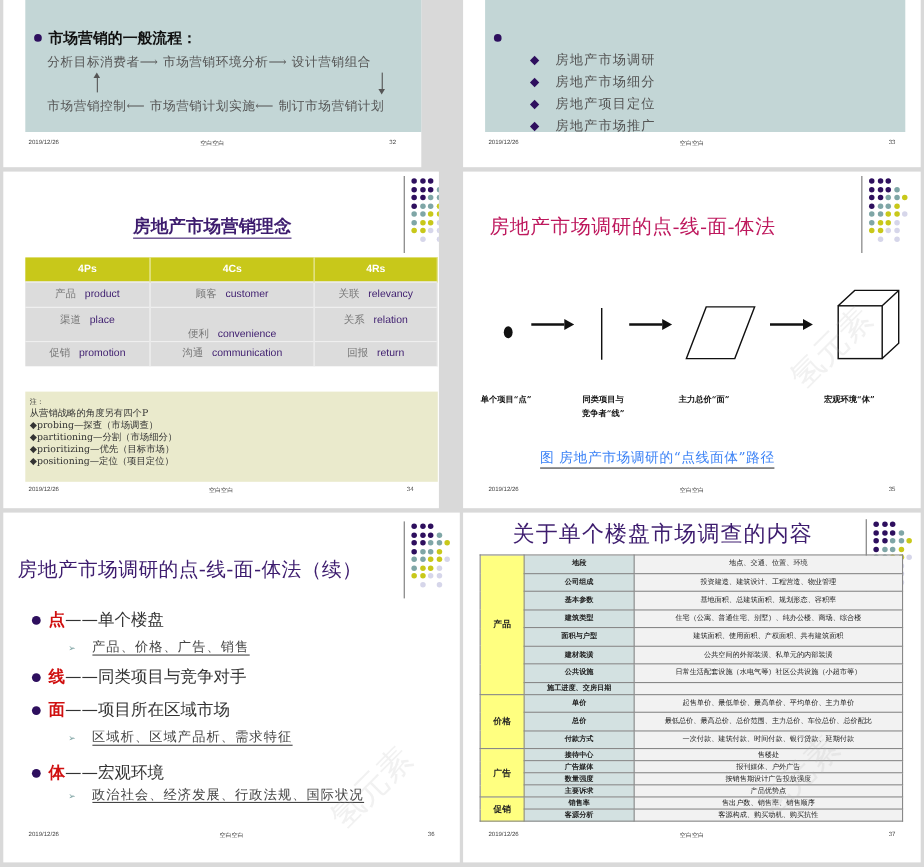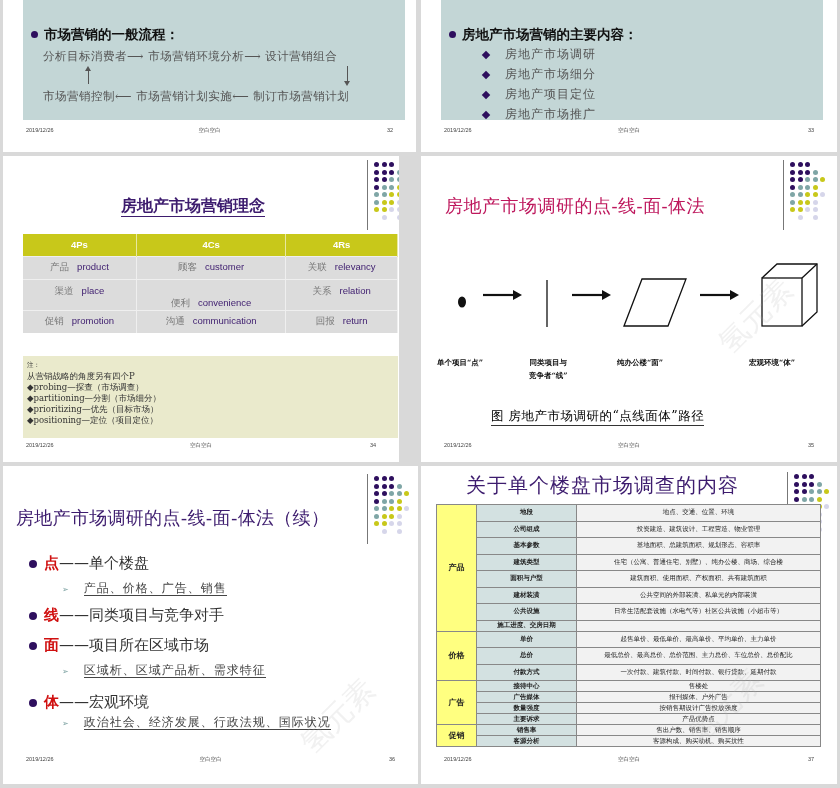--- a/index.html
+++ b/index.html
@@ -1,20 +1,20 @@
 <!DOCTYPE html>
 <html><head>
 <meta charset="utf-8">
 <style>
   * { box-sizing: border-box; margin: 0; padding: 0; }
   html, body { width: 840px; height: 788px; overflow: hidden; background: #d9d9d9; }
   body { position: relative; font-family: "DejaVu Sans", sans-serif; }
 
   .slide { position: absolute; background: #ffffff; overflow: hidden; }
-  #s32 { left: 3px;   top: 0;     width: 413px; height: 152px; }
+  #s32 { left: 3px;   top: 0;     width: 380px; height: 152px; }
   #s33 { left: 421px; top: 0;     width: 416px; height: 152px; }
   #s34 { left: 3px;   top: 156px; width: 396px; height: 306px; }
   #s35 { left: 421px; top: 156px; width: 416px; height: 306px; }
   #s36 { left: 3px;   top: 466px; width: 415px; height: 318px; }
   #s37 { left: 421px; top: 466px; width: 416px; height: 318px; }
 
   .footer { position: absolute; left: 0; right: 0; font-family: "Liberation Sans", sans-serif; font-size: 5.5px; color: #444; }
   .footer .date { position: absolute; left: 23px; }
   .footer .center { position: absolute; left: 0; right: 0; text-align: center; }
   .footer .num { position: absolute; right: 23px; }
@@ -49,21 +49,21 @@
   .note34 { position: absolute; left: 20px; top: 200px; width: 375px; height: 82px; background: #eaeacc; font-family: "DejaVu Serif", serif; font-size: 8.5px; color: #333; padding: 4px 4px; line-height: 11px; }
   .note34 .col { position: absolute; top: 4px; }
   .note34 .col1 { left: 4px; }
   .note34 .col2 { left: 173px; }
   .note34 .lbl { font-size: 6.5px; }
 
   
   .title35 { position: absolute; left: 24px; top: 38px; font-family: Liberation Serif, serif; font-size: 18px; color: #be185d; letter-spacing: 0.5px; }
   .shape { position: absolute; }
   .lbl35 { position: absolute; font-family: "DejaVu Serif", serif; font-weight: bold; font-size: 7.5px; color: #111; text-align: center; line-height: 13px; white-space: nowrap; }
-  .caption35 { position: absolute; left: 70px; top: 252px; font-family: "DejaVu Serif", serif; font-size: 12.5px; color: #000000; border-bottom: 1px solid #333; letter-spacing: 0.5px; }
+  .caption35 { position: absolute; left: 70px; top: 252px; font-family: "DejaVu Serif", serif; font-size: 12.5px; color: #3b82f6; border-bottom: 1px solid #333; letter-spacing: 0.5px; }
 
   
   .title36 { position: absolute; left: 13px; top: 40px; font-family: "DejaVu Sans", sans-serif; font-size: 18px; color: #3d1c6e; letter-spacing: 0.3px; white-space: nowrap; }
   .pt { position: absolute; left: 26px; font-size: 15px; font-family: "DejaVu Sans", sans-serif; color: #333; white-space: nowrap; }
   .pt .dot { display: inline-block; width: 8px; height: 8px; border-radius: 50%; background: #2e0f5e; vertical-align: middle; margin-right: 7px; }
   .pt .key { color: #d01010; font-weight: bold; }
   .sub36 { position: absolute; left: 59px; font-family: "DejaVu Serif", serif; font-size: 12px; color: #444; white-space: nowrap; letter-spacing: 1px; }
   .sub36 .arr { color: #7aa0a0; font-size: 8px; margin-right: 14px; }
   .sub36 .txt { border-bottom: 1px solid #444; }
 
@@ -102,21 +102,21 @@
   <div class="footer" style="top:127px;">
     <span class="date">2019/12/26</span>
     <span class="center">空白空白</span>
     <span class="num">32</span>
   </div>
 </div>
 
 <div class="slide" id="s33">
   <div class="panel">
     <div style="position:absolute;left:8px;top:24px;">
-      <span class="bullet-dot"></span><span class="head-bold">房地产市场营销的主要内容：</span>
+      <span class="bullet-dot"></span>
     </div>
     <div class="sub-list" style="left:42px;">
       <div class="sub-item"><span class="diamond"></span><span>房地产市场调研</span></div>
       <div class="sub-item"><span class="diamond"></span><span>房地产市场细分</span></div>
       <div class="sub-item"><span class="diamond"></span><span>房地产项目定位</span></div>
       <div class="sub-item"><span class="diamond"></span><span>房地产市场推广</span></div>
     </div>
   </div>
   <div class="footer" style="top:127px;">
     <span class="date">2019/12/26</span>
@@ -254,21 +254,21 @@
       <rect x="341" y="122" width="40" height="48"></rect>
       <polyline points="341,122 356,108 396,108 396,156 381,170"></polyline>
       <line x1="381" y1="122" x2="396" y2="108"></line>
     </g>
   </svg>
   <div class="lbl35" style="left:16px;top:200px;">单个项目“点”</div>
   <div class="lbl35" style="left:108px;top:200px;">
     <div>同类项目与</div>
       <div>竞争者“线”</div>
   </div>
-  <div class="lbl35" style="left:196px;top:200px;">纯办公楼“面”</div>
+  <div class="lbl35" style="left:196px;top:200px;">主力总价“面”</div>
   <div class="lbl35" style="left:328px;top:200px;">宏观环境“体”</div>
   <div class="caption35">图  房地产市场调研的“点线面体”路径</div>
   <div class="watermark" style="left:290px;top:140px;">氢元素</div>
   <div class="footer" style="top:286px;">
     <span class="date">2019/12/26</span>
     <span class="center">空白空白</span>
     <span class="num">35</span>
   </div>
 </div>
 

